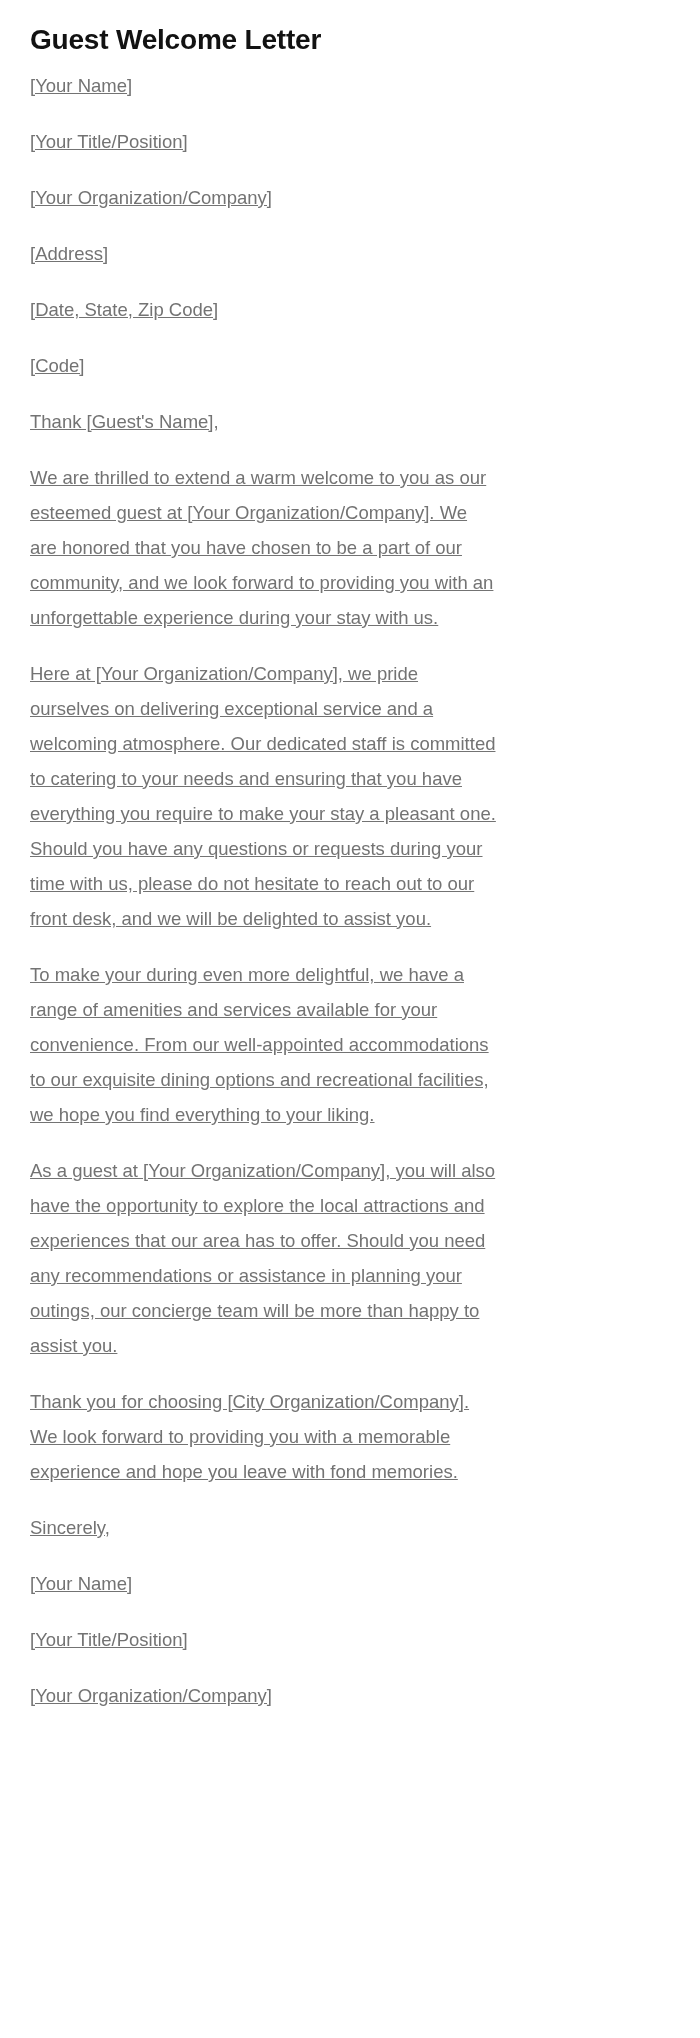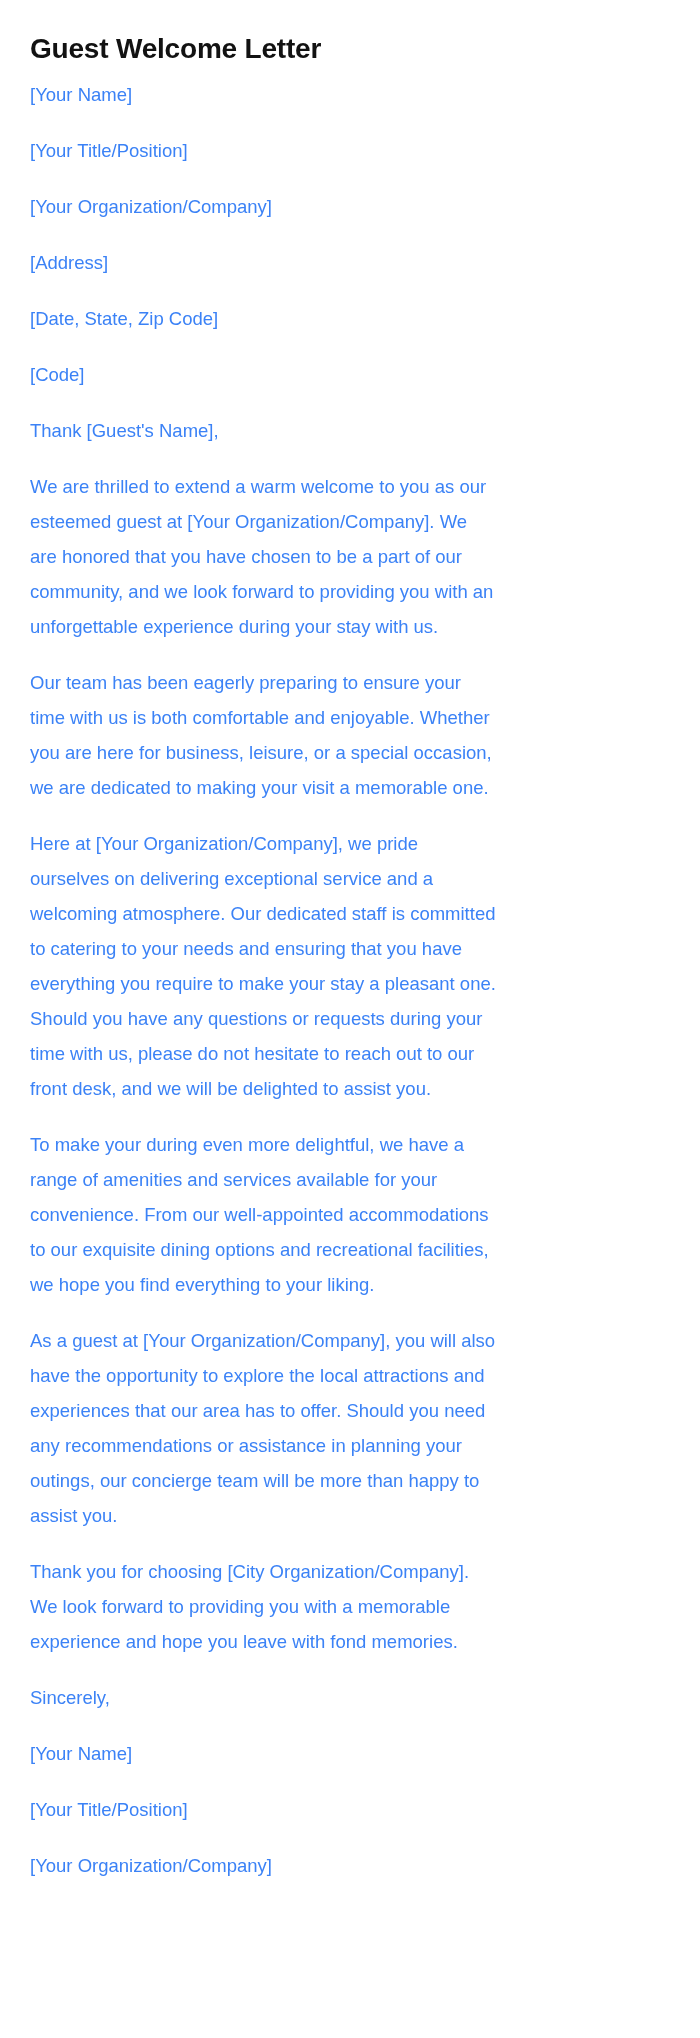--- a/index.html
+++ b/index.html
@@ -17,28 +17,29 @@
     color: #222222;
   }
   .letter {
     width: 468px;
   }
   h1.doc-title {
     font-size: 28px;
     line-height: 36px;
     font-weight: 700;
     color: #121212;
-    margin: 13px 0 10px 0;
+    margin: 4px 0 10px 0;
     letter-spacing: -0.2px;
   }
   .letter p {
     font-size: 18.5px;
     line-height: 35px;
     margin: 0 0 21px 0;
-    color: #3b82f6;
+    color: #737373;
+    text-decoration: underline;
   }
   .letter p:last-child {
     margin-bottom: 0;
   }
 </style>
 </head>
 <body>
 
 <div class="page">
   <div class="letter">
@@ -54,21 +55,20 @@
     <p>[Address]</p>
 
     <p>[Date, State, Zip Code]</p>
 
     <p>[Code]</p>
 
     <p>Thank [Guest's Name],</p>
 
     <p>We are thrilled to extend a warm welcome to you as our esteemed guest at [Your Organization/Company]. We are honored that you have chosen to be a part of our community, and we look forward to providing you with an unforgettable experience during your stay with us.</p>
 
-    <p>Our team has been eagerly preparing to ensure your time with us is both comfortable and enjoyable. Whether you are here for business, leisure, or a special occasion, we are dedicated to making your visit a memorable one.</p>
 
     <p>Here at [Your Organization/Company], we pride ourselves on delivering exceptional service and a welcoming atmosphere. Our dedicated staff is committed to catering to your needs and ensuring that you have everything you require to make your stay a pleasant one. Should you have any questions or requests during your time with us, please do not hesitate to reach out to our front desk, and we will be delighted to assist you.</p>
 
     <p>To make your during even more delightful, we have a range of amenities and services available for your convenience. From our well-appointed accommodations to our exquisite dining options and recreational facilities, we hope you find everything to your liking.</p>
 
     <p>As a guest at [Your Organization/Company], you will also have the opportunity to explore the local attractions and experiences that our area has to offer. Should you need any recommendations or assistance in planning your outings, our concierge team will be more than happy to assist you.</p>
 
 
     <p>Thank you for choosing [City Organization/Company]. We look forward to providing you with a memorable experience and hope you leave with fond memories.</p>
 

